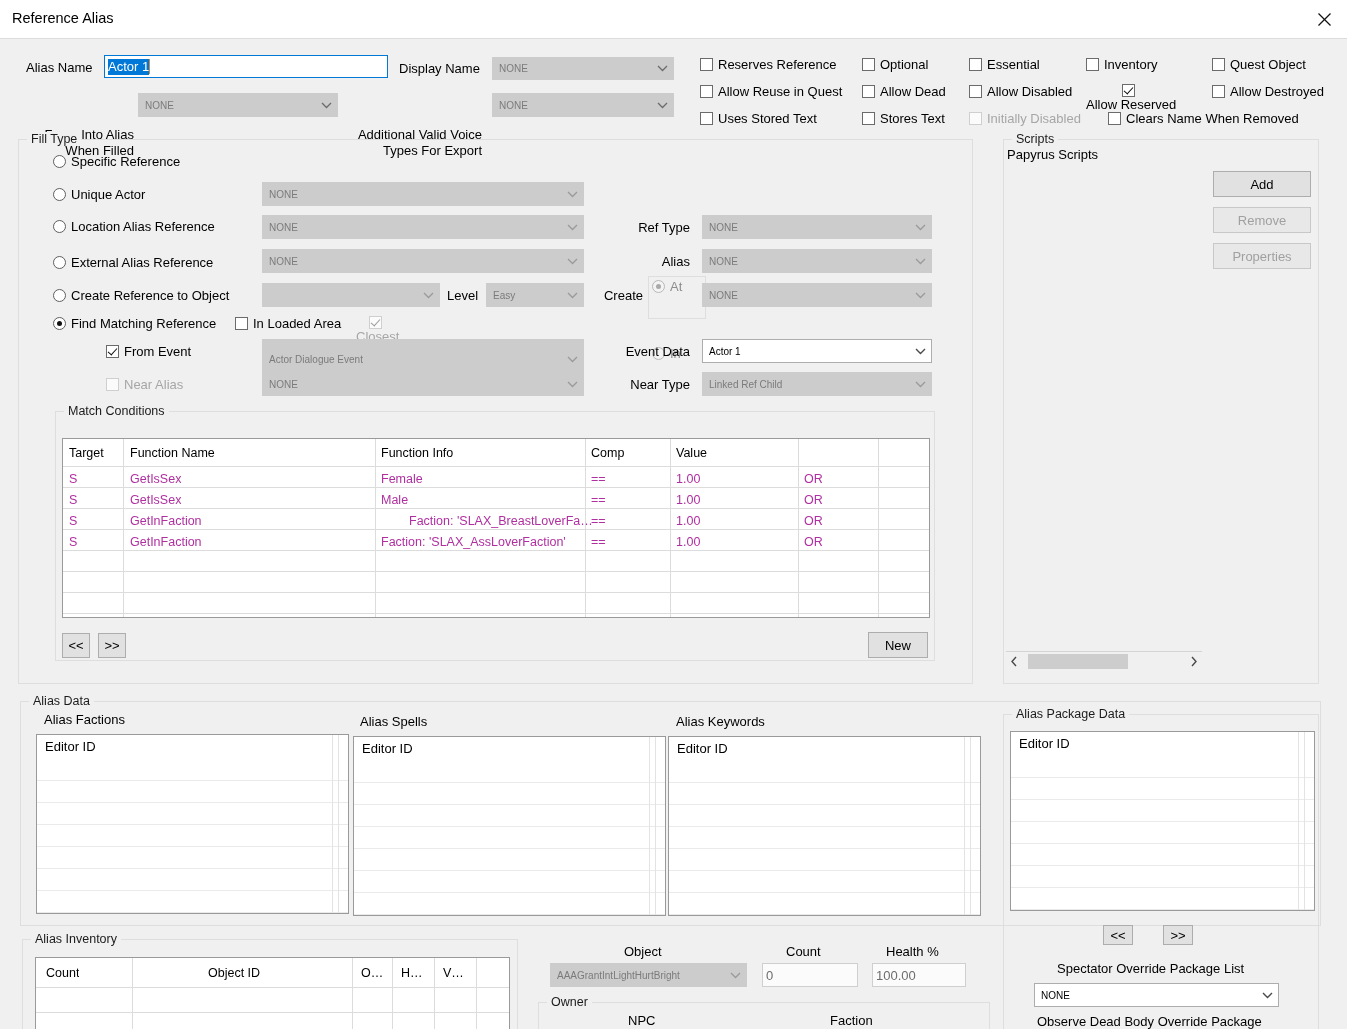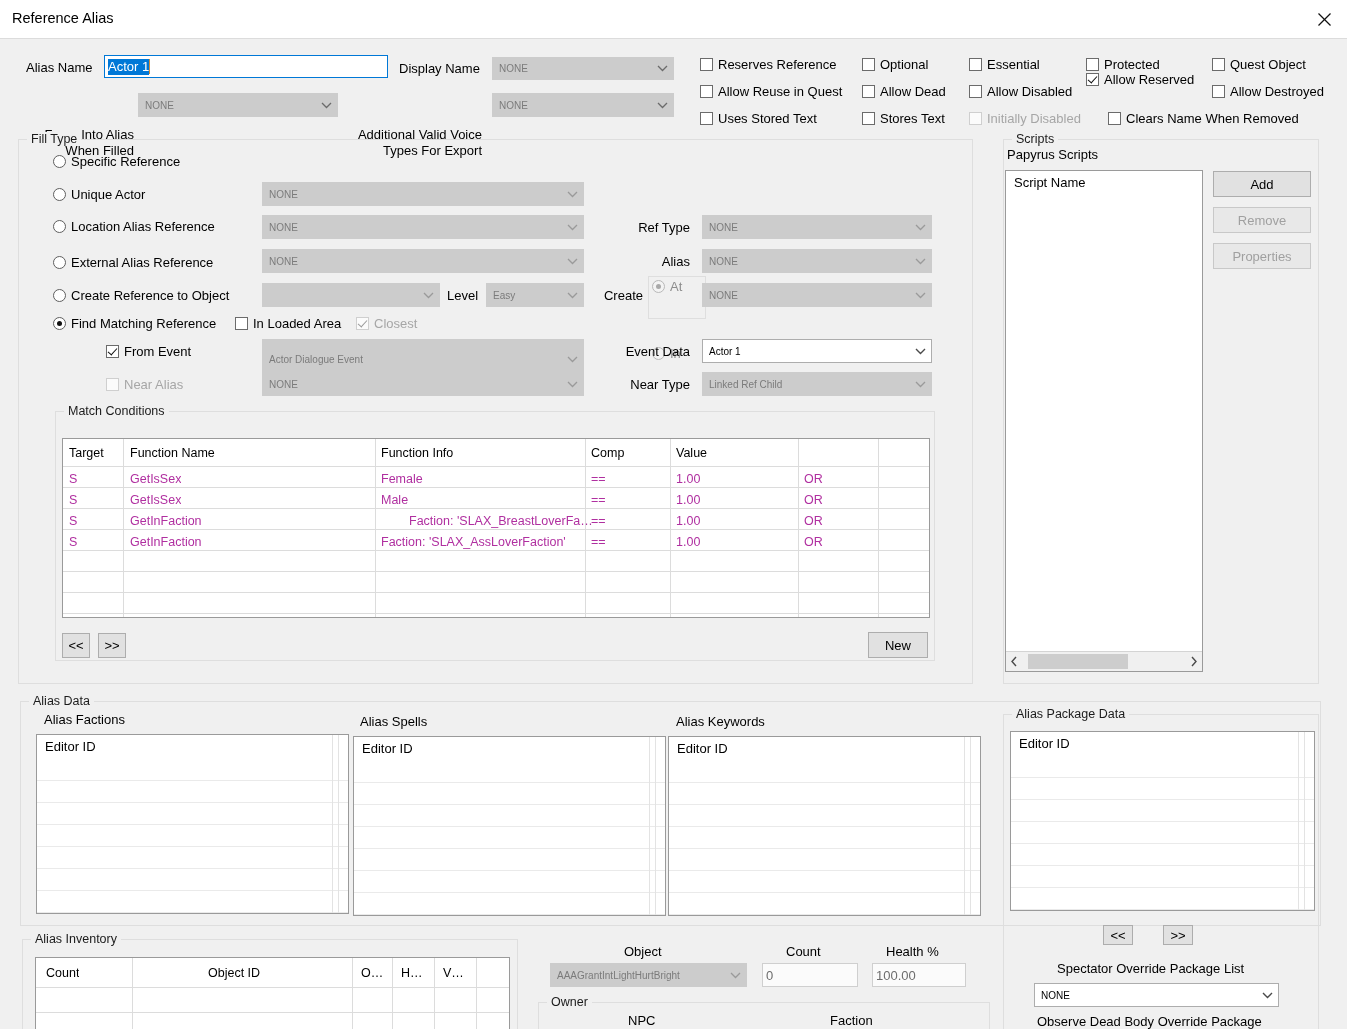--- a/index.html
+++ b/index.html
@@ -196,40 +196,40 @@
   <div class="cb" style="left:862px; top:18px;">
     <span class="box"></span>
     <span>Optional</span>
   </div>
   <div class="cb" style="left:969px; top:18px;">
     <span class="box"></span>
     <span>Essential</span>
   </div>
   <div class="cb" style="left:1086px; top:18px;">
     <span class="box"></span>
-    <span>Protected</span>
+    <span>Inventory</span>
   </div>
   <div class="cb" style="left:1212px; top:18px;">
     <span class="box"></span>
     <span>Quest Object</span>
   </div>
 
   <div class="cb" style="left:700px; top:45px;">
     <span class="box"></span>
     <span>Allow Reuse in Quest</span>
   </div>
   <div class="cb" style="left:862px; top:45px;">
     <span class="box"></span>
     <span>Allow Dead</span>
   </div>
   <div class="cb" style="left:969px; top:45px;">
     <span class="box"></span>
     <span>Allow Disabled</span>
   </div>
-  <div class="cb" style="left:1086px; top:33px;">
+  <div class="cb" style="left:1086px; top:45px;flex-direction:column;">
     <span class="box checked"></span>
     <span>Allow Reserved</span>
   </div>
   <div class="cb" style="left:1212px; top:45px;">
     <span class="box"></span>
     <span>Allow Destroyed</span>
   </div>
 
   <div class="cb" style="left:700px; top:72px;">
     <span class="box"></span>
@@ -317,21 +317,21 @@
         <svg width="11" height="7" viewBox="0 0 11 7">
           <polyline points="1,1 5.5,5.5 10,1" fill="none" stroke="#9a9a9a" stroke-width="1.3"></polyline>
         </svg>
       </span>
   </div>
 
   <div class="cb" style="left:235px; top:277px;">
     <span class="box"></span>
     <span>In Loaded Area</span>
   </div>
-  <div class="cb dis" style="left:356px; top:277px;">
+  <div class="cb dis" style="left:356px; top:277px;flex-direction:column;">
     <span class="box checked"></span>
     <span>Closest</span>
   </div>
 
   <div class="cb" style="left:106px; top:305px;">
     <span class="box checked"></span>
     <span>From Event</span>
   </div>
   <div class="combo dis" style="left:262px; top:300px; width:322px; height:40px;">
     <span>Actor Dialogue Event</span>
@@ -480,23 +480,20 @@
   </div>
   <div class="btn" style="left:868px; top:593px; width:60px; height:26px;">
     <span>New</span>
   </div>
 
   <div class="group" style="left:1003px; top:100px; width:316px; height:545px;">
     <span class="gtitle">Scripts</span>
   </div>
   <div class="lbl" style="left:1007px; top:108px;">Papyrus Scripts</div>
 
-  <div class="listbox" style="left:1005px; top:131px; width:198px; height:502px;">
-    <div class="hdr">Script Name</div>
-  </div>
   <div class="hscroll" style="left:1006px; top:612px; width:196px; height:20px; border-top:1px solid #d4d4d4;">
     <div class="ar" style="position:absolute;left:0;top:0;bottom:0;">
       <svg width="7" height="11" viewBox="0 0 7 11">
           <polyline points="5,1 1,5.5 5,10" fill="none" stroke="#4a4a4a" stroke-width="1.4"></polyline>
         </svg>
     </div>
     <div class="thumb" style="left:22px; width:100px;"></div>
     <div class="ar" style="position:absolute;right:0;top:0;bottom:0;">
       <svg width="7" height="11" viewBox="0 0 7 11">
           <polyline points="2,1 6,5.5 2,10" fill="none" stroke="#4a4a4a" stroke-width="1.4"></polyline>

